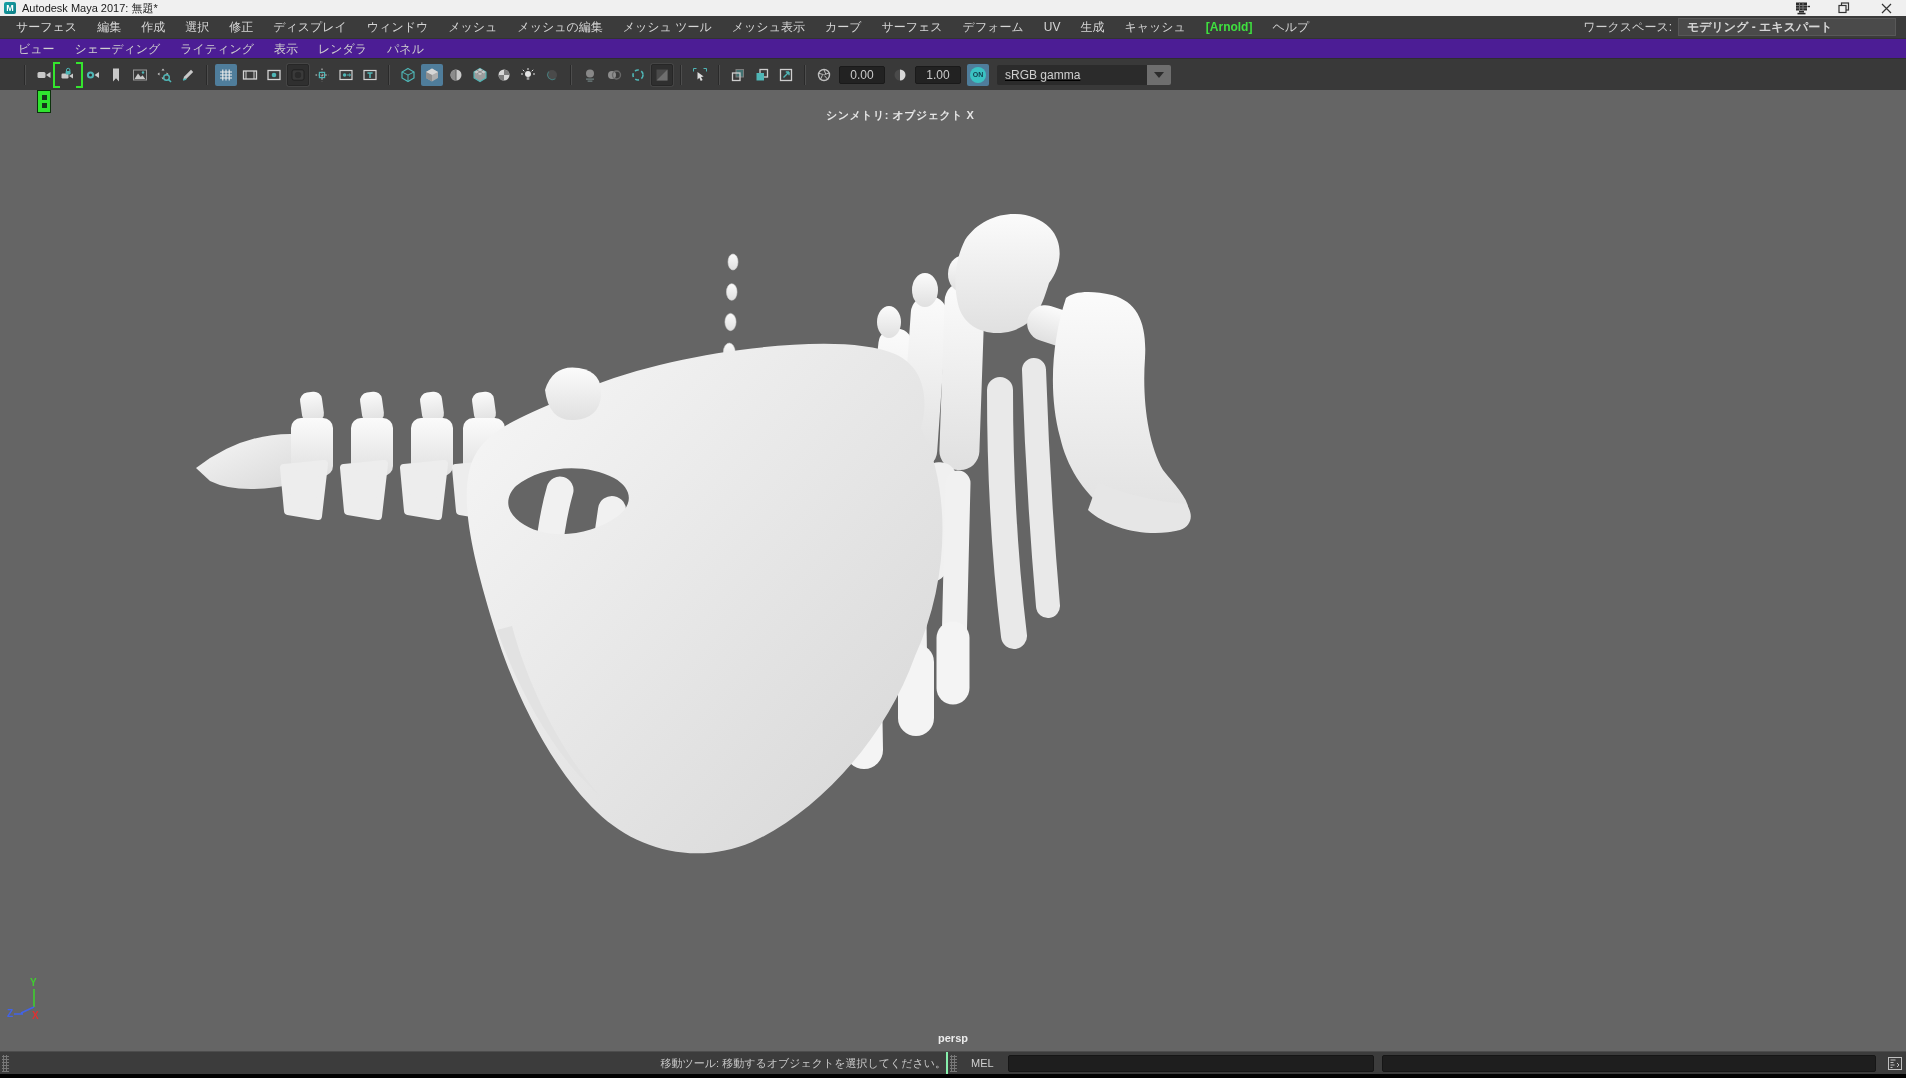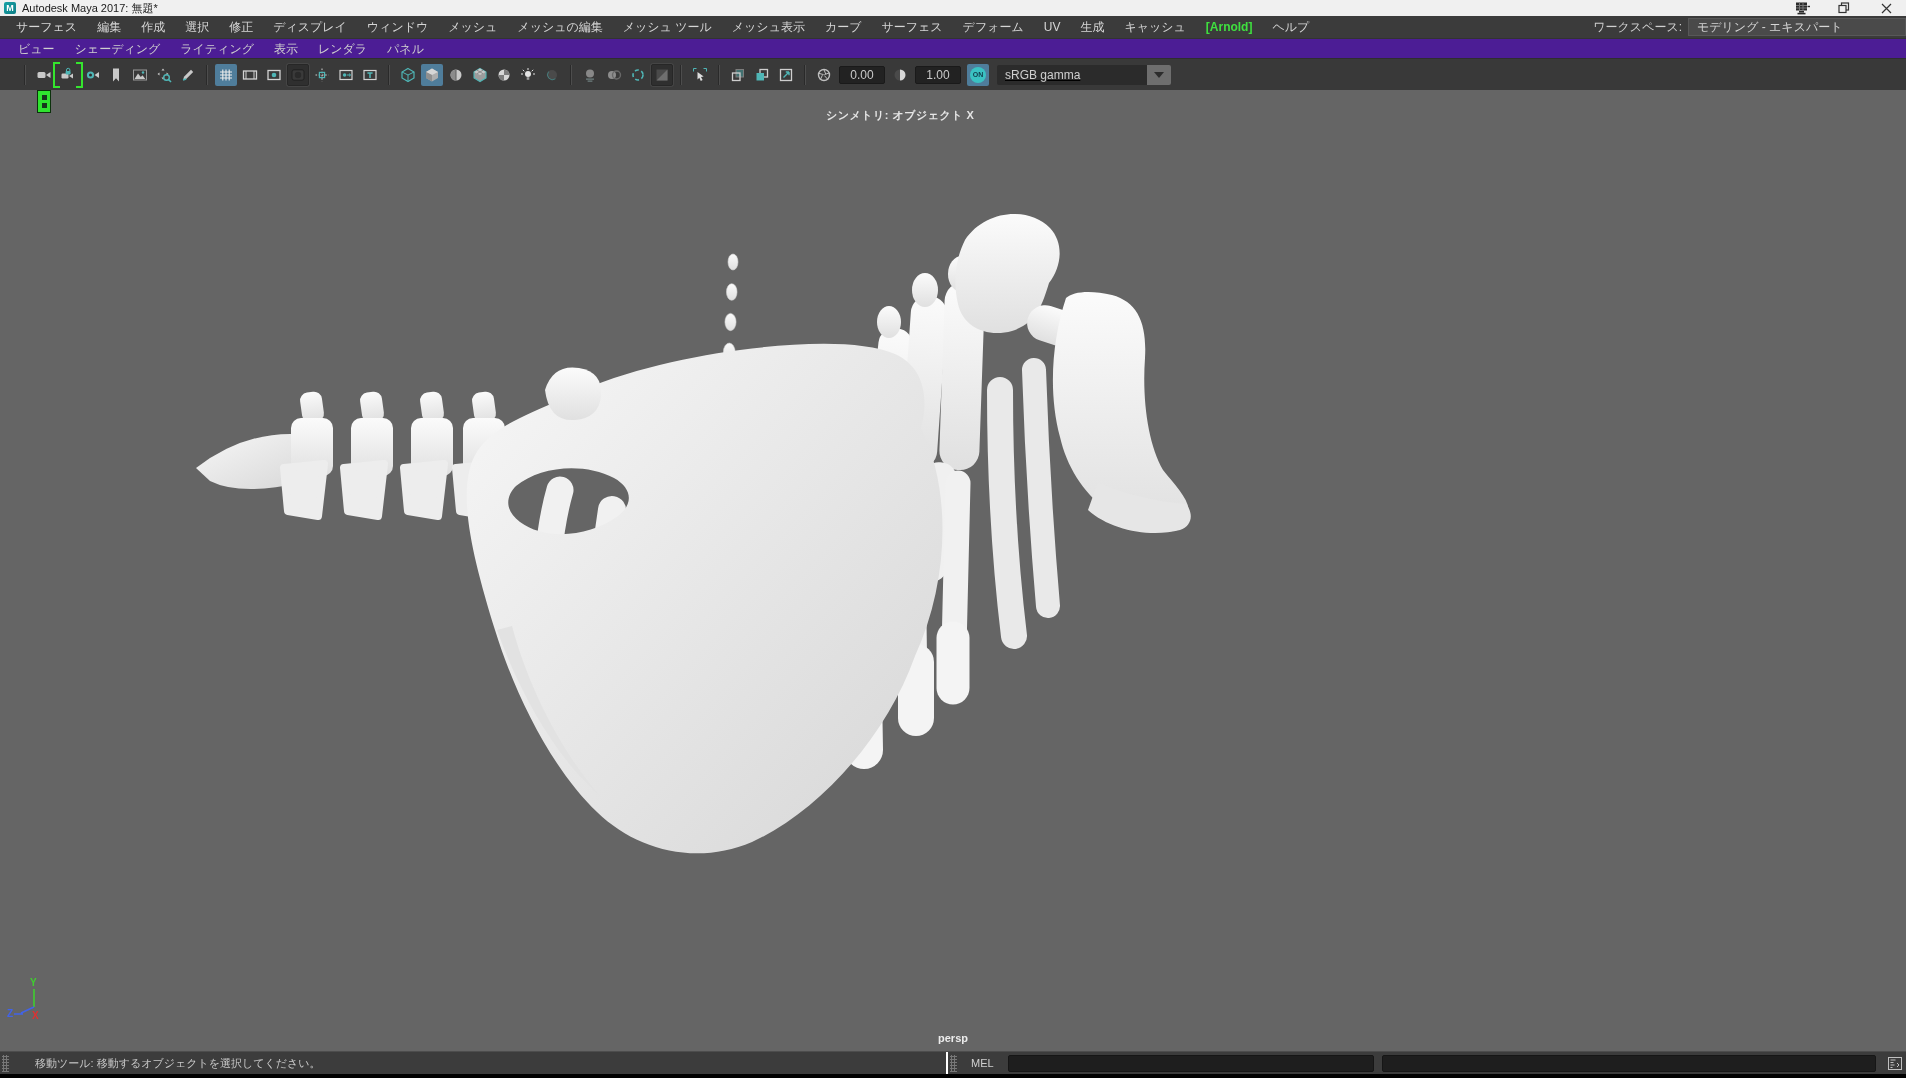--- a/index.html
+++ b/index.html
@@ -13,24 +13,24 @@
               font-size:9px; font-weight:bold; line-height:12px; text-align:center; border-radius:2px; margin-right:6px; }
   .wtitle { font-size:11px; color:#1a1a1a; flex:1; }
   .win-controls { display:flex; align-items:center; gap:26px; padding-right:8px; }
   .win-btn { width:16px; height:14px; display:flex; align-items:center; justify-content:center; cursor:default; }
 
   
   .menubar { height:22px; background:#3b3b3b; display:flex; align-items:center; padding-left:6px; }
   .menubar ul { list-style:none; display:flex; height:100%; }
   .menubar li { font-size:12px; color:#d6d6d6; padding:0 10px; line-height:22px; white-space:nowrap; }
   .menubar li.accent { color:#3fe03f; font-weight:bold; }
-  .workspace { margin-left:auto; display:flex; align-items:center; }
+  .workspace { margin-left:auto; display:flex; align-items:center; padding-right:10px; }
   .ws-label { font-size:12px; color:#cfcfcf; margin-right:6px; }
   .ws-value { font-size:12px; color:#d6d6d6; background:#4a4a4a; border:1px solid #585858; width:218px;
-              padding:1px 8px; height:18px; line-height:15px; }
+              padding:1px 8px; height:18px; line-height:15px;font-weight:bold; }
 
   
   .panelbar { height:20px; background:#4c1d95; display:flex; align-items:center; padding-left:8px; border-top:1px solid #333; }
   .panelbar ul { list-style:none; display:flex; }
   .panelbar li { font-size:12px; color:#cfcfcf; padding:0 10px; line-height:20px; white-space:nowrap; }
 
   
   .toolbar { height:32px; background:#393939; border-top:1px solid #2e2e2e; display:flex; align-items:center; padding-left:19px; }
   .toolbar-icons { display:flex; align-items:center; gap:2px; }
   .tb { width:22px; height:22px; display:flex; align-items:center; justify-content:center; border-radius:2px; position:relative; }
@@ -56,21 +56,21 @@
   .skeleton-svg { position:absolute; left:0; top:0; }
   .hud-symmetry { position:absolute; top:18px; left:826px; font-size:11px; font-weight:bold; color:#e6e6e6; letter-spacing:.5px; }
   .camera-label { position:absolute; bottom:7px; left:50%; transform:translateX(-50%); font-size:11px; font-weight:bold; color:#ececec; }
   .green-badge { position:absolute; left:37px; top:0; width:14px; height:23px; background:#2fe32f; border:1px solid #0c320c;
                  display:flex; flex-direction:column; align-items:center; justify-content:center; gap:3px; }
   .green-badge i { width:5px; height:5px; background:#16361c; display:block; }
   .axis-gizmo { position:absolute; left:6px; bottom:26px; }
 
   
   .statusrow { display:flex; height:23px; background:#3c3c3c; border-top:1px solid #4d4d4d; }
-  .helpline { flex:0 0 948px; display:flex; align-items:center; position:relative; border-right:2px solid #ffffff; }
+  .helpline { flex:0 0 948px; display:flex; align-items:center; position:relative; border-right:2px solid #86efac;justify-content:space-between; }
   .grip { width:7px; height:17px; margin:0 6px 0 2px;
           background-image:radial-gradient(#777 1px, transparent 1.2px); background-size:3px 3px; }
   .help-text { font-size:11px; color:#c9c9c9; padding-left:20px; }
   .melline { flex:1; display:flex; align-items:center; position:relative; }
   .mel-label { font-size:11px; color:#d0d0d0; margin:0 14px 0 8px; }
   .mel-input { width:366px; height:17px; background:#1e1e1e; border:1px solid #161616; border-radius:2px;
                color:#cfcfcf; font-size:11px; font-family:"Liberation Mono","DejaVu Sans Mono",monospace; padding:0 4px; }
   .mel-result { flex:1; height:17px; background:#1e1e1e; border:1px solid #161616; border-radius:2px; margin:0 30px 0 8px; }
   .script-editor { position:absolute; right:3px; top:4px; width:16px; height:15px; display:flex; align-items:center; justify-content:center; }
   .blackstrip { height:4px; background:#000; }

